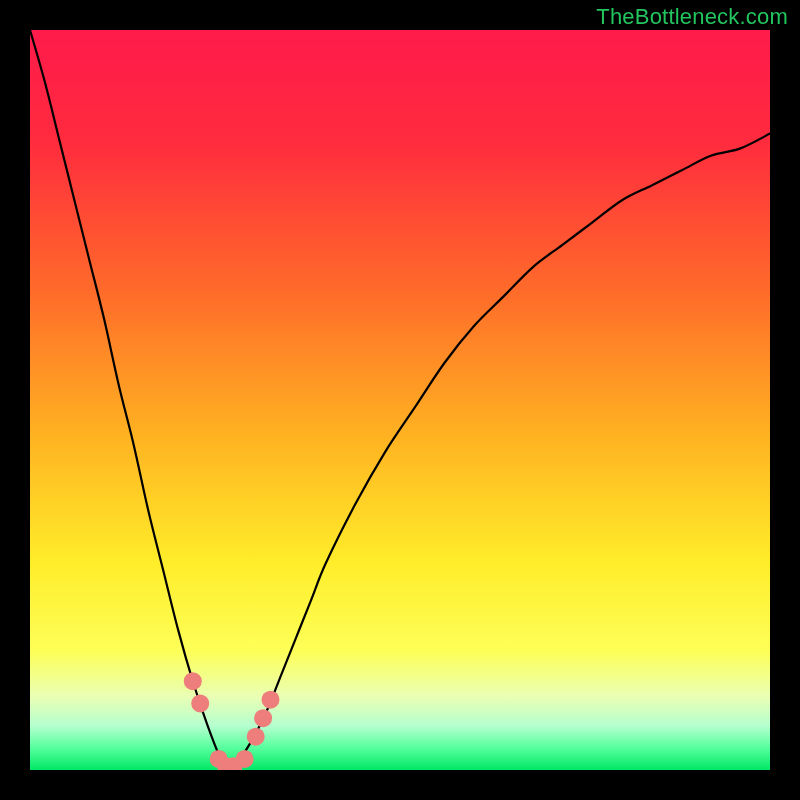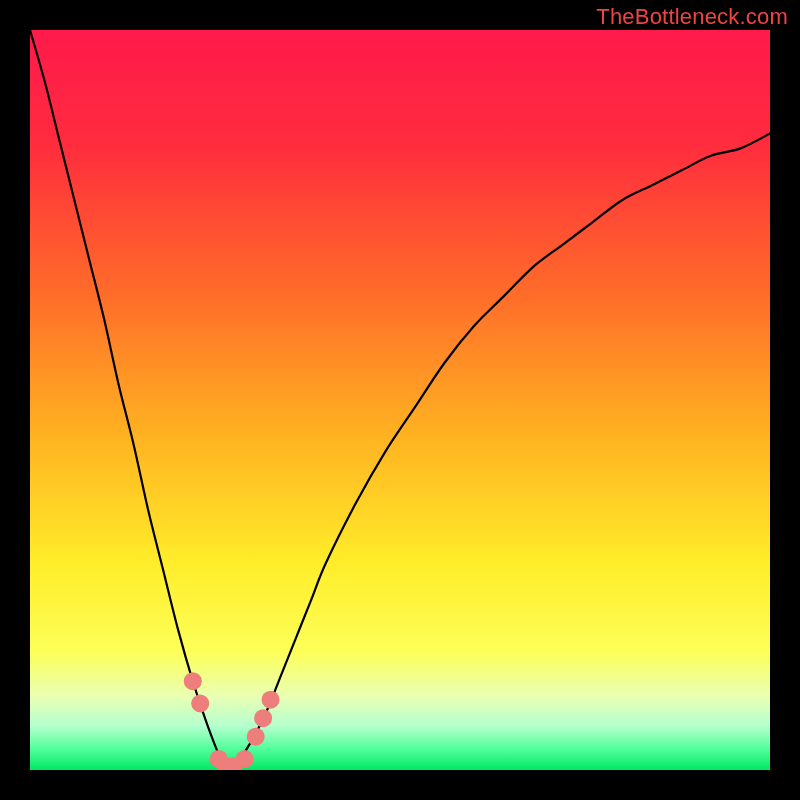--- a/index.html
+++ b/index.html
@@ -31,21 +31,21 @@
   }
   svg.curve {
     position: absolute;
     left: 0; top: 0;
     width: 740px; height: 740px;
   }
   .watermark {
     position: absolute;
     top: 4px;
     right: 12px;
-    color: #ef4444;
+    color: #22c55e;
     font-size: 22px;
     letter-spacing: 0.2px;
     font-weight: 400;
   }
 </style>
 </head>
 <body>
 
 <div class="frame">
   <div class="plot">

